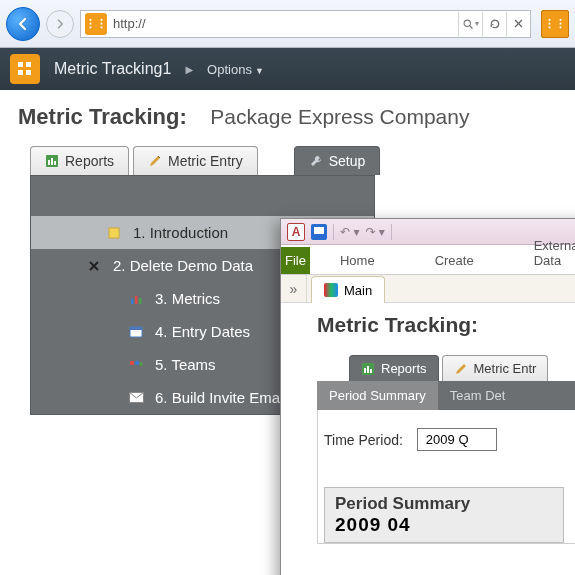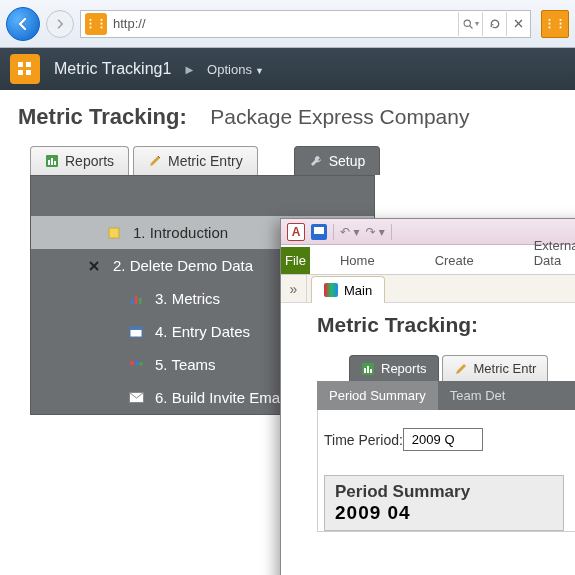--- a/index.html
+++ b/index.html
@@ -74,21 +74,21 @@
   .ov-doctab .dicon { width:14px; height:14px; background:linear-gradient(90deg,#e23,#2b6,#28e); border-radius:2px; }
 
   .ov-body { padding: 10px 0 0 36px; }
   .ov-h1 { font-size:21px; font-weight:bold; color:#3d3d3d; margin-bottom:18px; }
   .ov-tabs { display:flex; gap:3px; margin-bottom:0; }
   .ov-tabs .tab { font-size:13px; padding:5px 11px; }
   .ov-subtabs { background:#6c6f72; padding:0; display:flex; width: 260px;}
   .ov-subtabs span { padding:7px 12px; font-size:13px; color:#d7d9db; }
   .ov-subtabs span.sel { background:#8a8c8e; color:#fff; }
   .ov-form { background:#fff; padding:18px 0 0 6px; width:260px; border:1px solid #cfcfcf; border-top:none;}
-  .ov-row { display:flex; align-items:center; gap:0; margin-bottom:24px;}
+  .ov-row { display:flex; align-items:center; gap:14px; margin-bottom:36px;}
   .ov-label { font-size:14px; color:#333; }
   .ov-select { border:1px solid #777; padding:3px 8px; font-size:13px; min-width:80px; background:#fff;}
   .ov-summary-head { background:#ececec; border:1px solid #bcbcbc; padding:6px 10px; width: 240px;}
   .ov-summary-head .t { font-size:17px; font-weight:bold; color:#3a3a3a; }
   .ov-summary-head .v { font-size:19px; font-weight:bold; color:#000000; letter-spacing:1px;}
 
   
   svg { display:block; }
 </style>
 </head>

